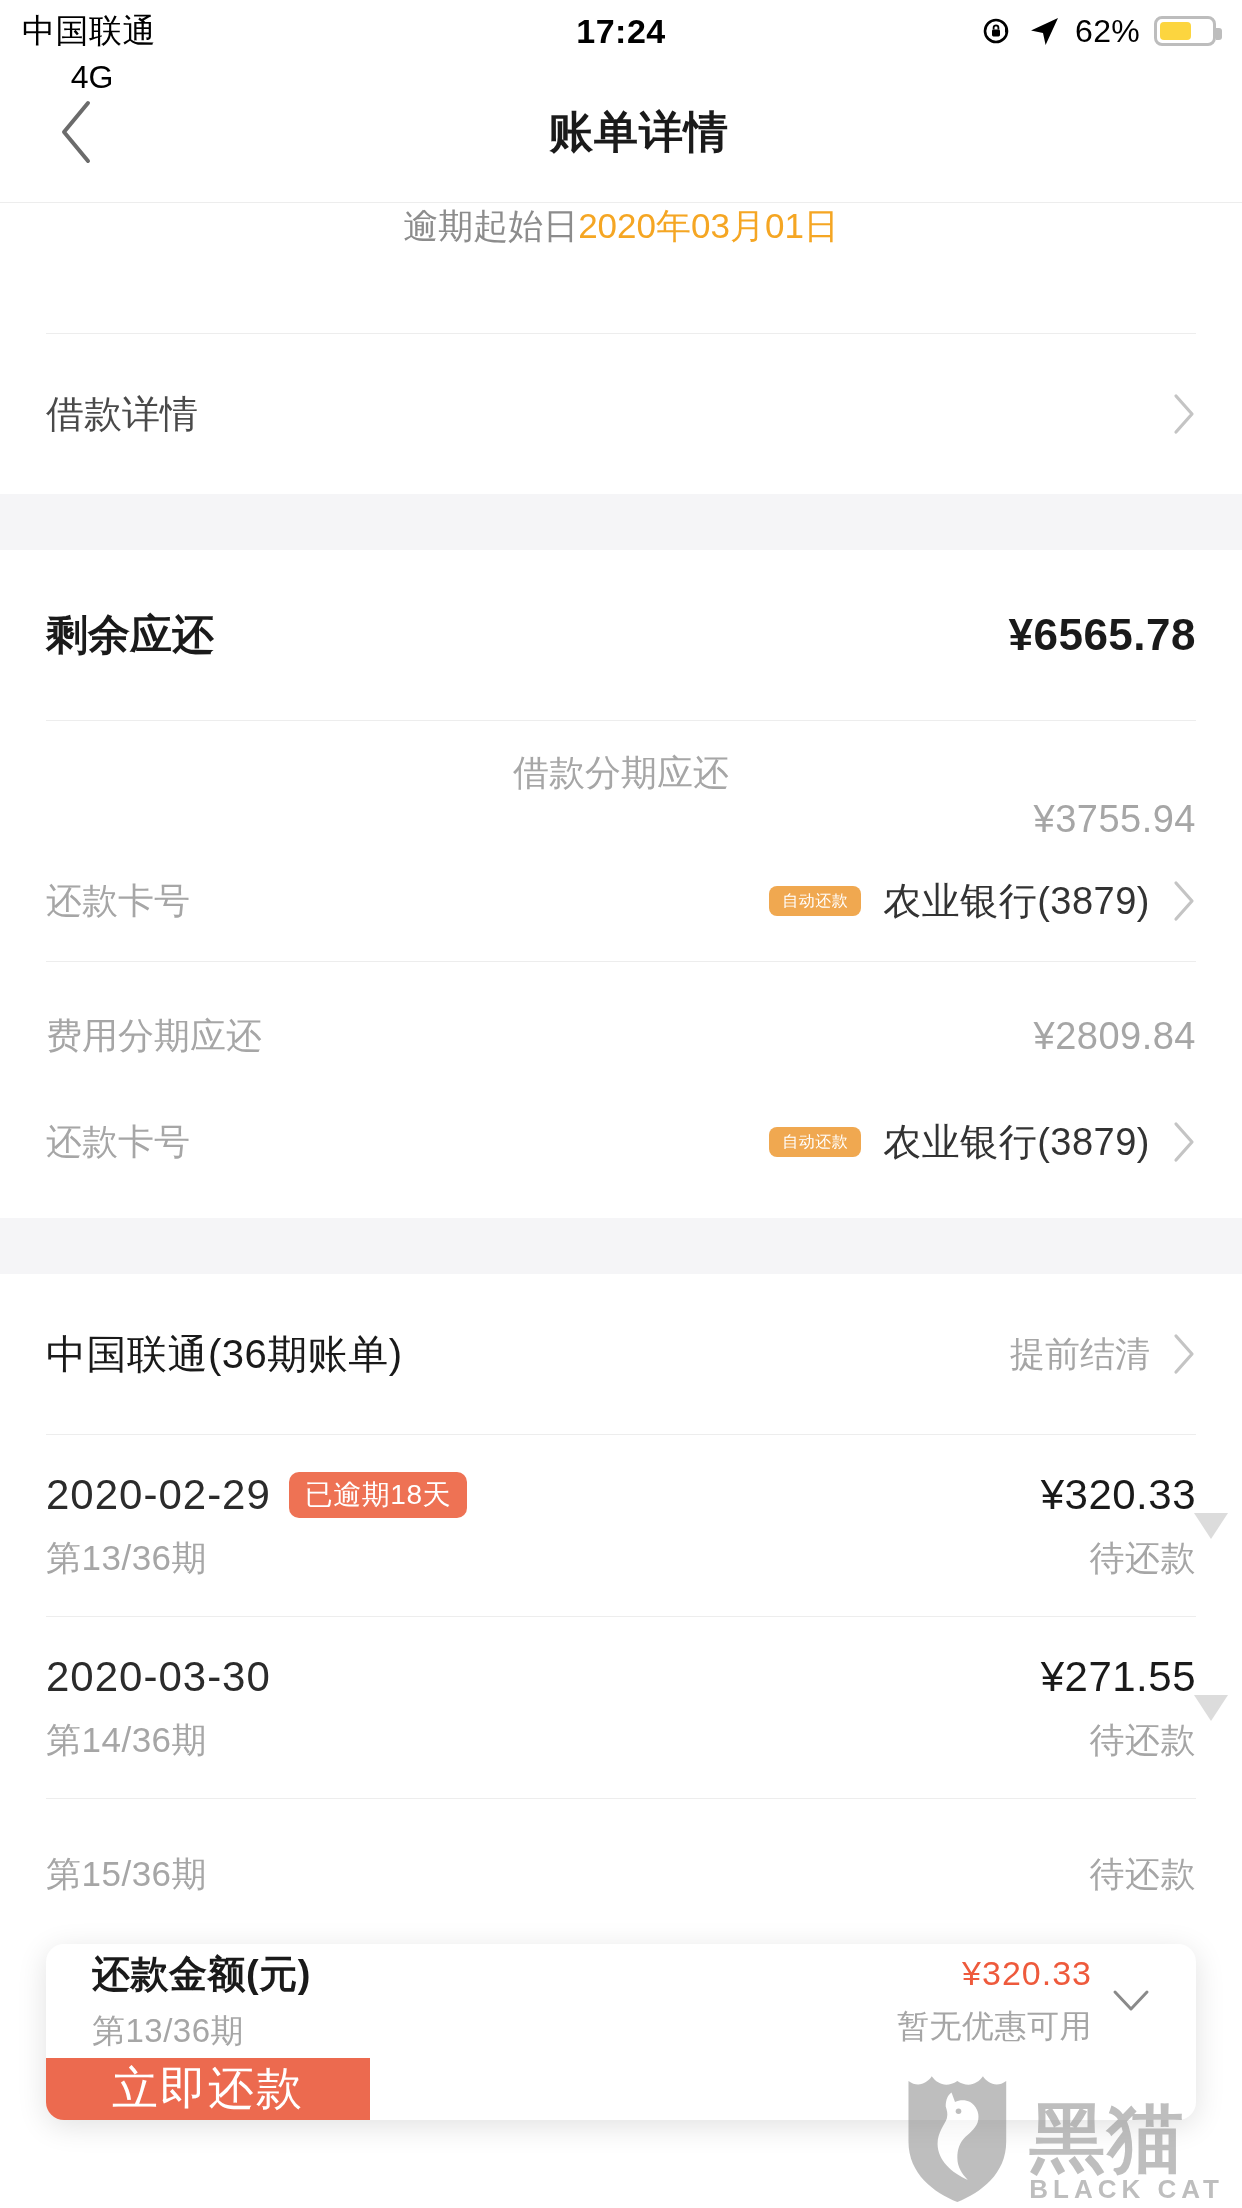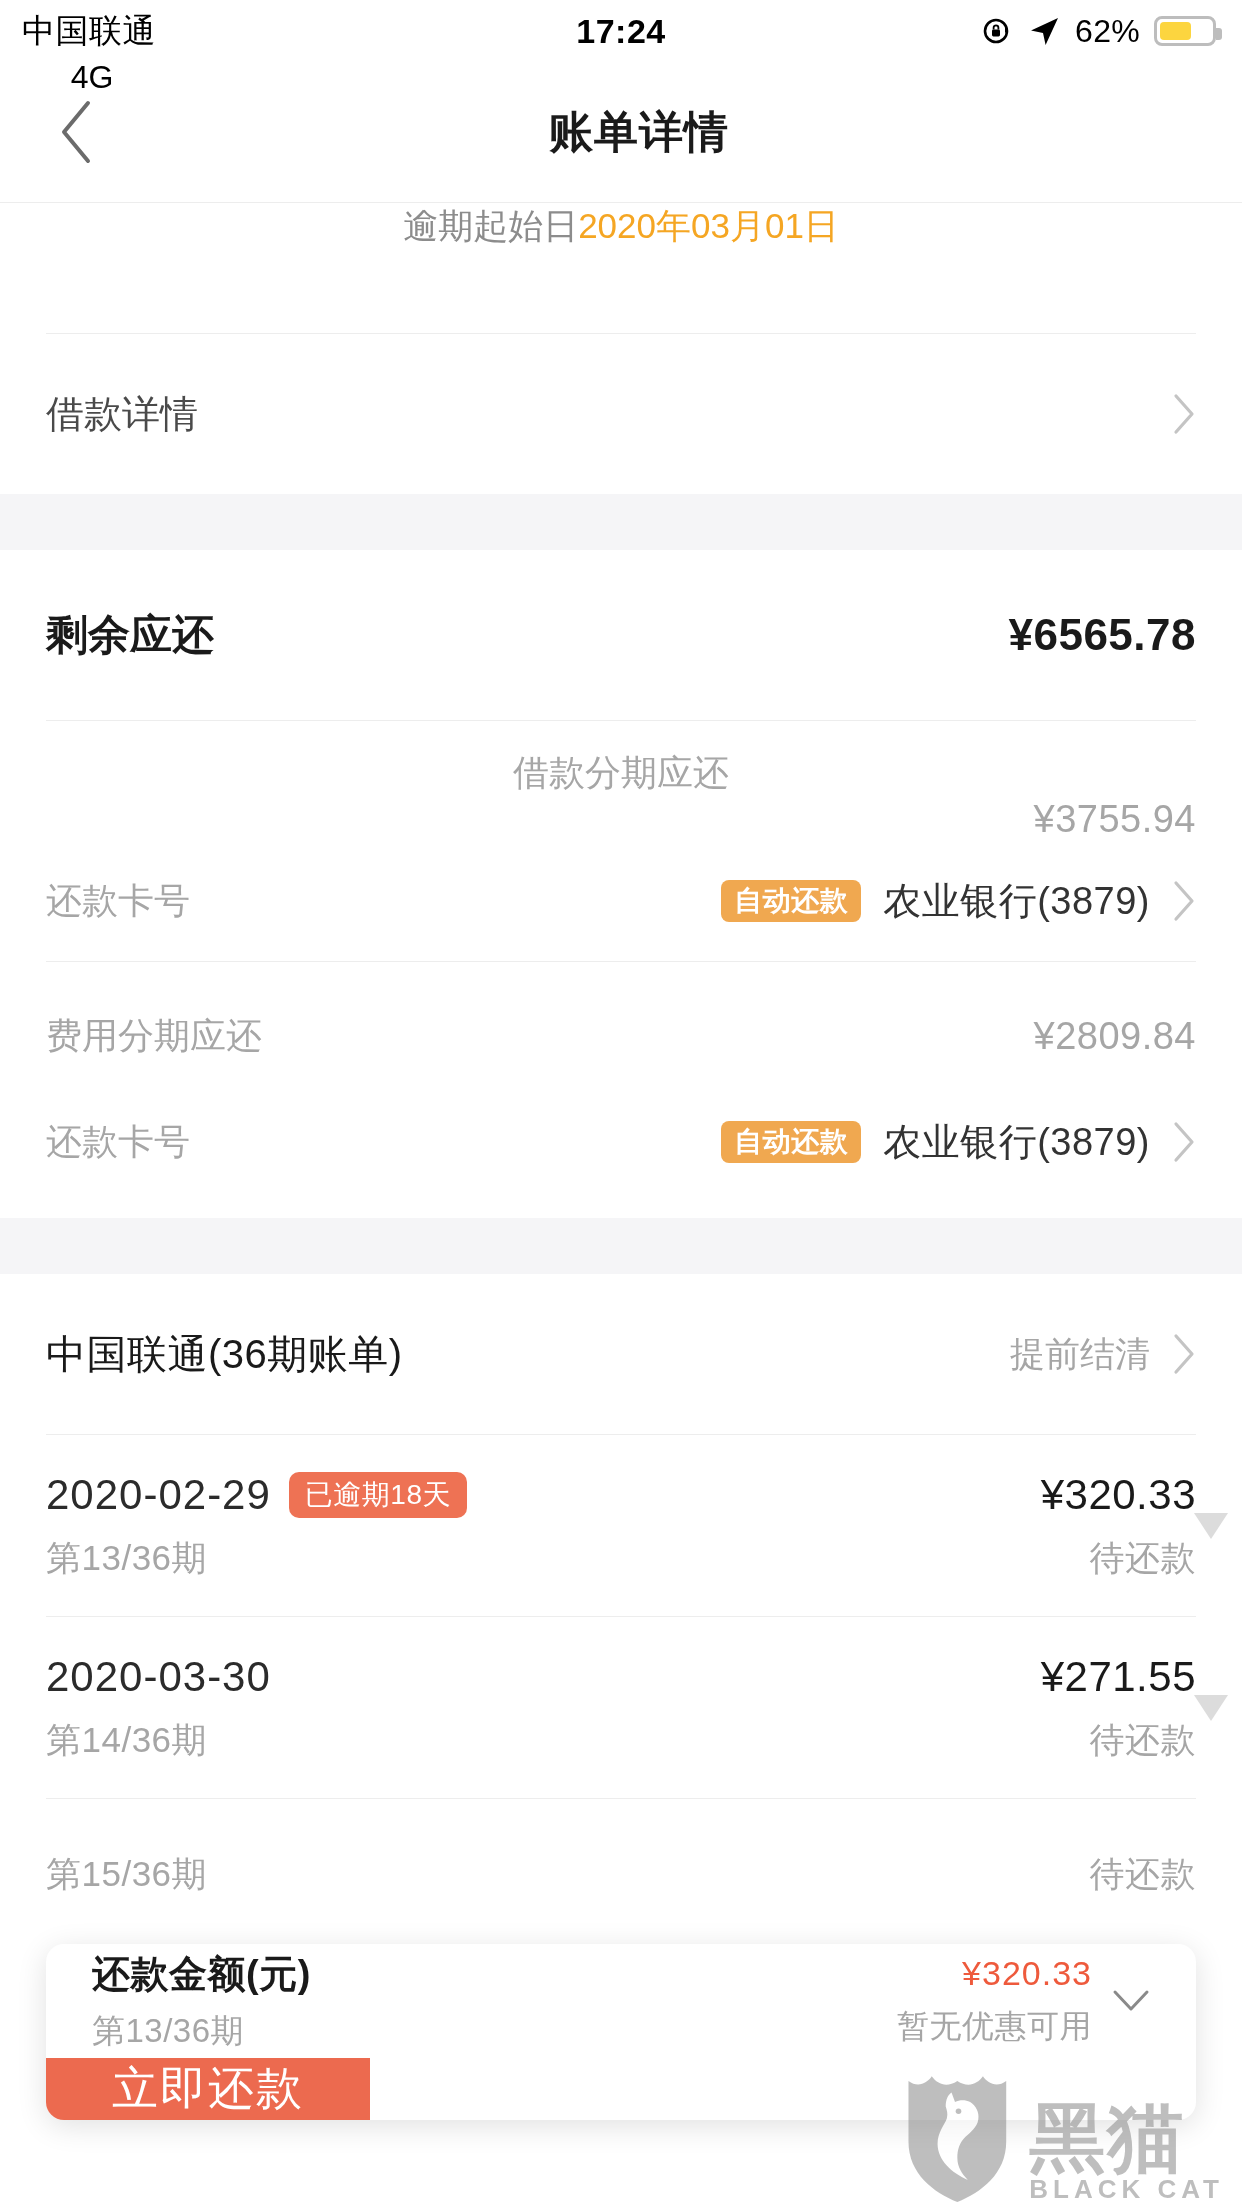--- a/index.html
+++ b/index.html
@@ -68,21 +68,21 @@
   .row-total .label{ font-size:42px; color:#1a1a1a; font-weight:600; }
   .row-total .amount{ font-size:44px; color:#1a1a1a; font-weight:600; letter-spacing:.5px; }
 
   .row-sub{ height:110px; }
   .row-sub .label{ font-size:36px; color:#a6a6a6; }
   .row-sub .amount{ font-size:38px; color:#a6a6a6; letter-spacing:.5px; }
 
   .row-card{ height:120px; }
   .row-card .label{ font-size:36px; color:#a6a6a6; }
   .badge-auto{
-    background:#f0a850; color:#fff; font-size:28px; font-weight:700;
+    background:#f0a850; color:#fff; font-size:16px; font-weight:400;
     padding:7px 13px; border-radius:8px; letter-spacing:.5px; line-height:1;
   }
   .bank{ font-size:38px; color:#333; letter-spacing:.5px; }
 
   .row-plan{ height:160px; }
   .row-plan .label{ font-size:40px; color:#1a1a1a; letter-spacing:.5px; }
   .row-plan .action{ font-size:35px; color:#a6a6a6; }
 
   
   .inst{ padding:36px 46px 34px; position:relative; }

